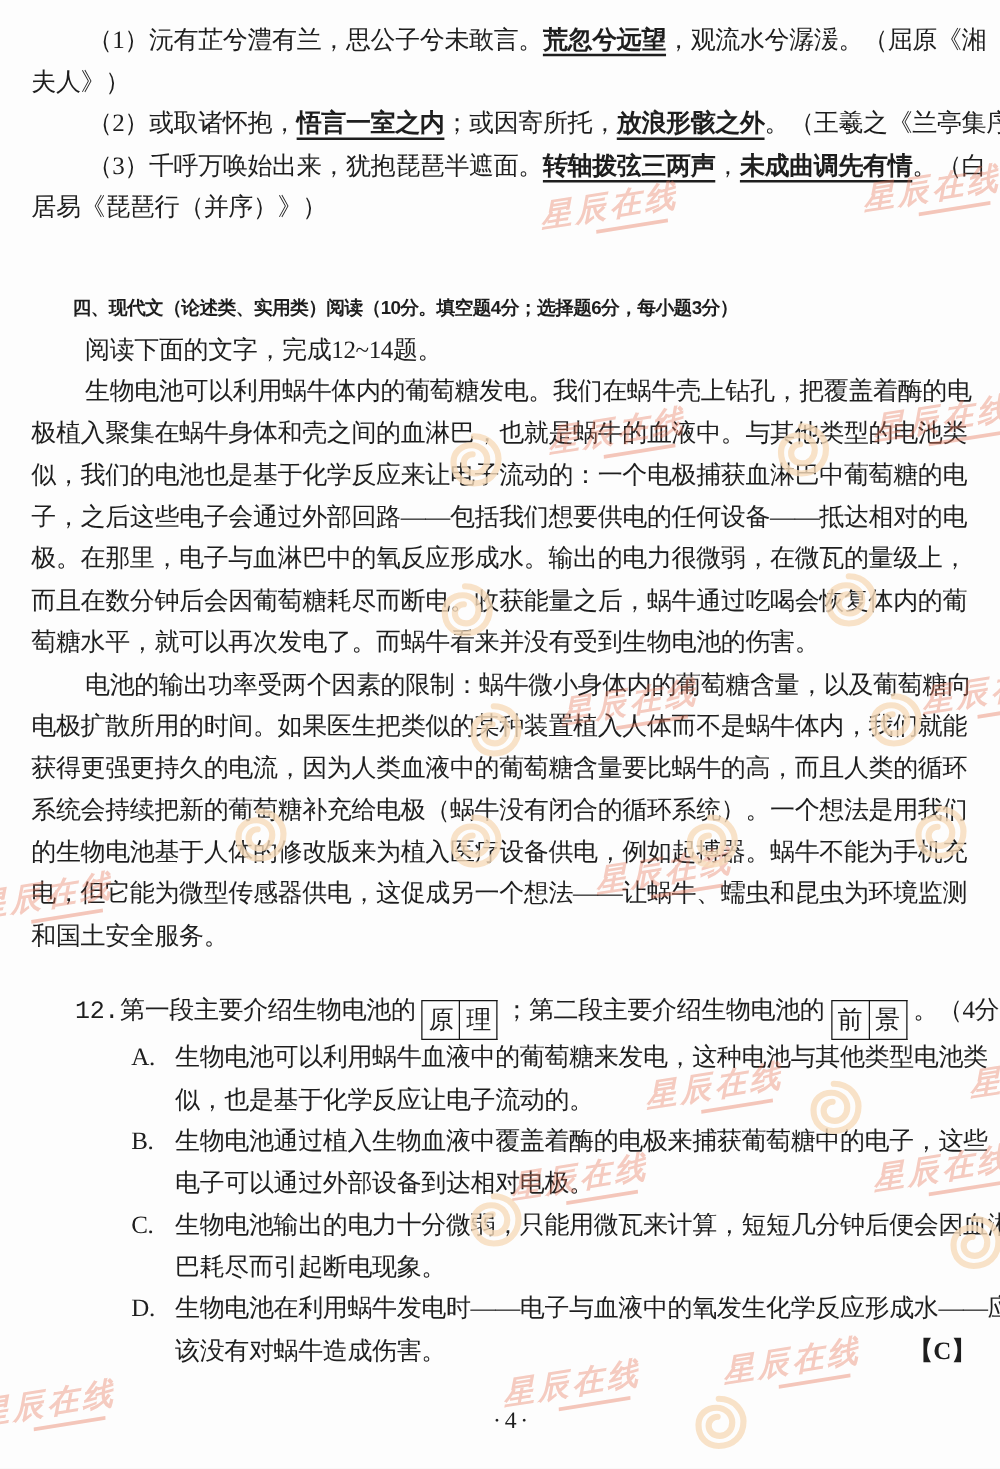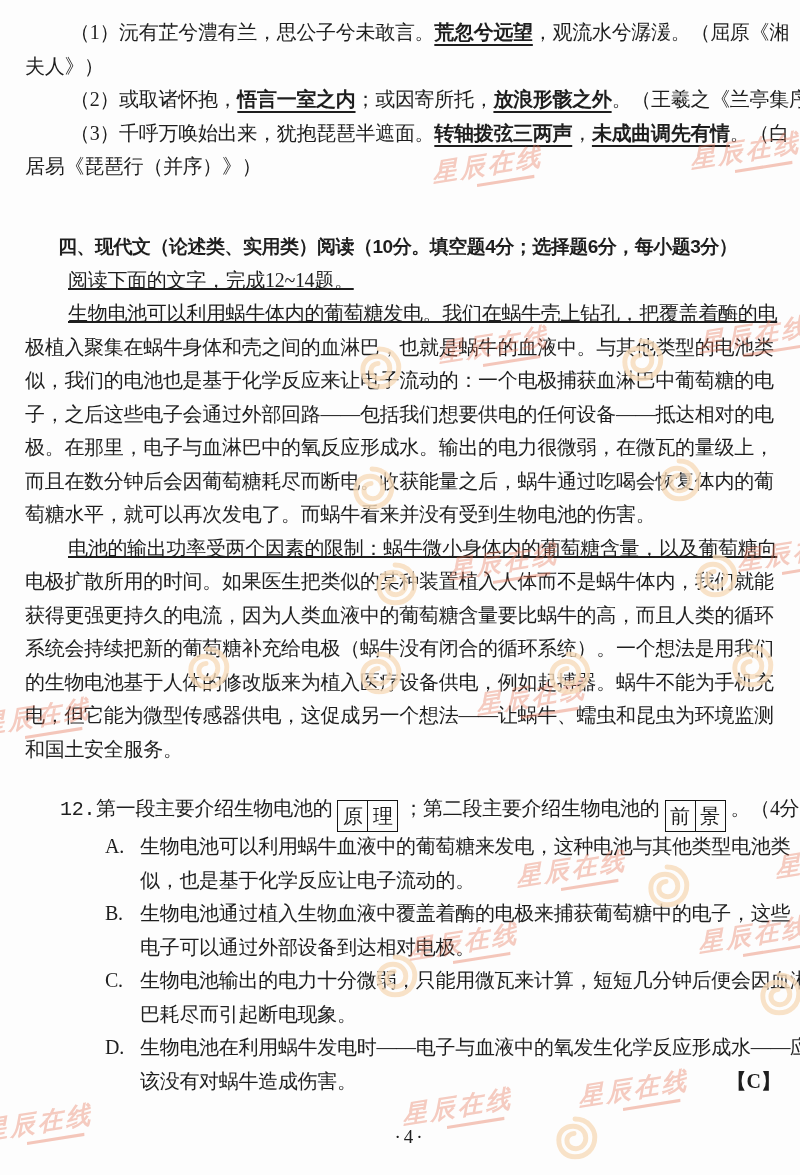--- a/index.html
+++ b/index.html
@@ -5,24 +5,24 @@
   html,body{margin:0;padding:0;background:#f2f2f2;}
   .page{
     position:relative;width:800px;height:1175px;margin:0 auto;background:#fdfdfd;
     overflow:hidden;
     font-family:"Liberation Serif","DejaVu Serif",serif;
     color:#1e1e1e;
   }
   .content{position:relative;z-index:1;padding:16px 5px 0 25px;font-size:20px;letter-spacing:-0.3px;}
   .line{height:33.5px;line-height:33.5px;white-space:nowrap;}
   .ind-num{padding-left:45px;}
-  .ind2{padding-left:43px;text-decoration:underline;}
+  .ind2{padding-left:43px;}
   .heading{
     font-family:"Liberation Sans","DejaVu Sans",sans-serif;font-weight:bold;
-    padding-left:33px;font-size:19px;height:34px;line-height:34px;margin-top:46px;
+    padding-left:33px;font-size:15px;height:34px;line-height:34px;margin-top:46px;
     letter-spacing:-0.5px;
   }
   .u{
     text-decoration:underline;text-underline-offset:5px;text-decoration-thickness:1.5px;
     font-weight:bold;
   }
   .qline{padding-left:35px;}
   .qnum{display:inline-block;width:36px;font-family:Liberation Mono, monospace;}
   .q12line{height:44px;line-height:44px;margin-top:20px;}
   .q13line{margin-top:12px;}

